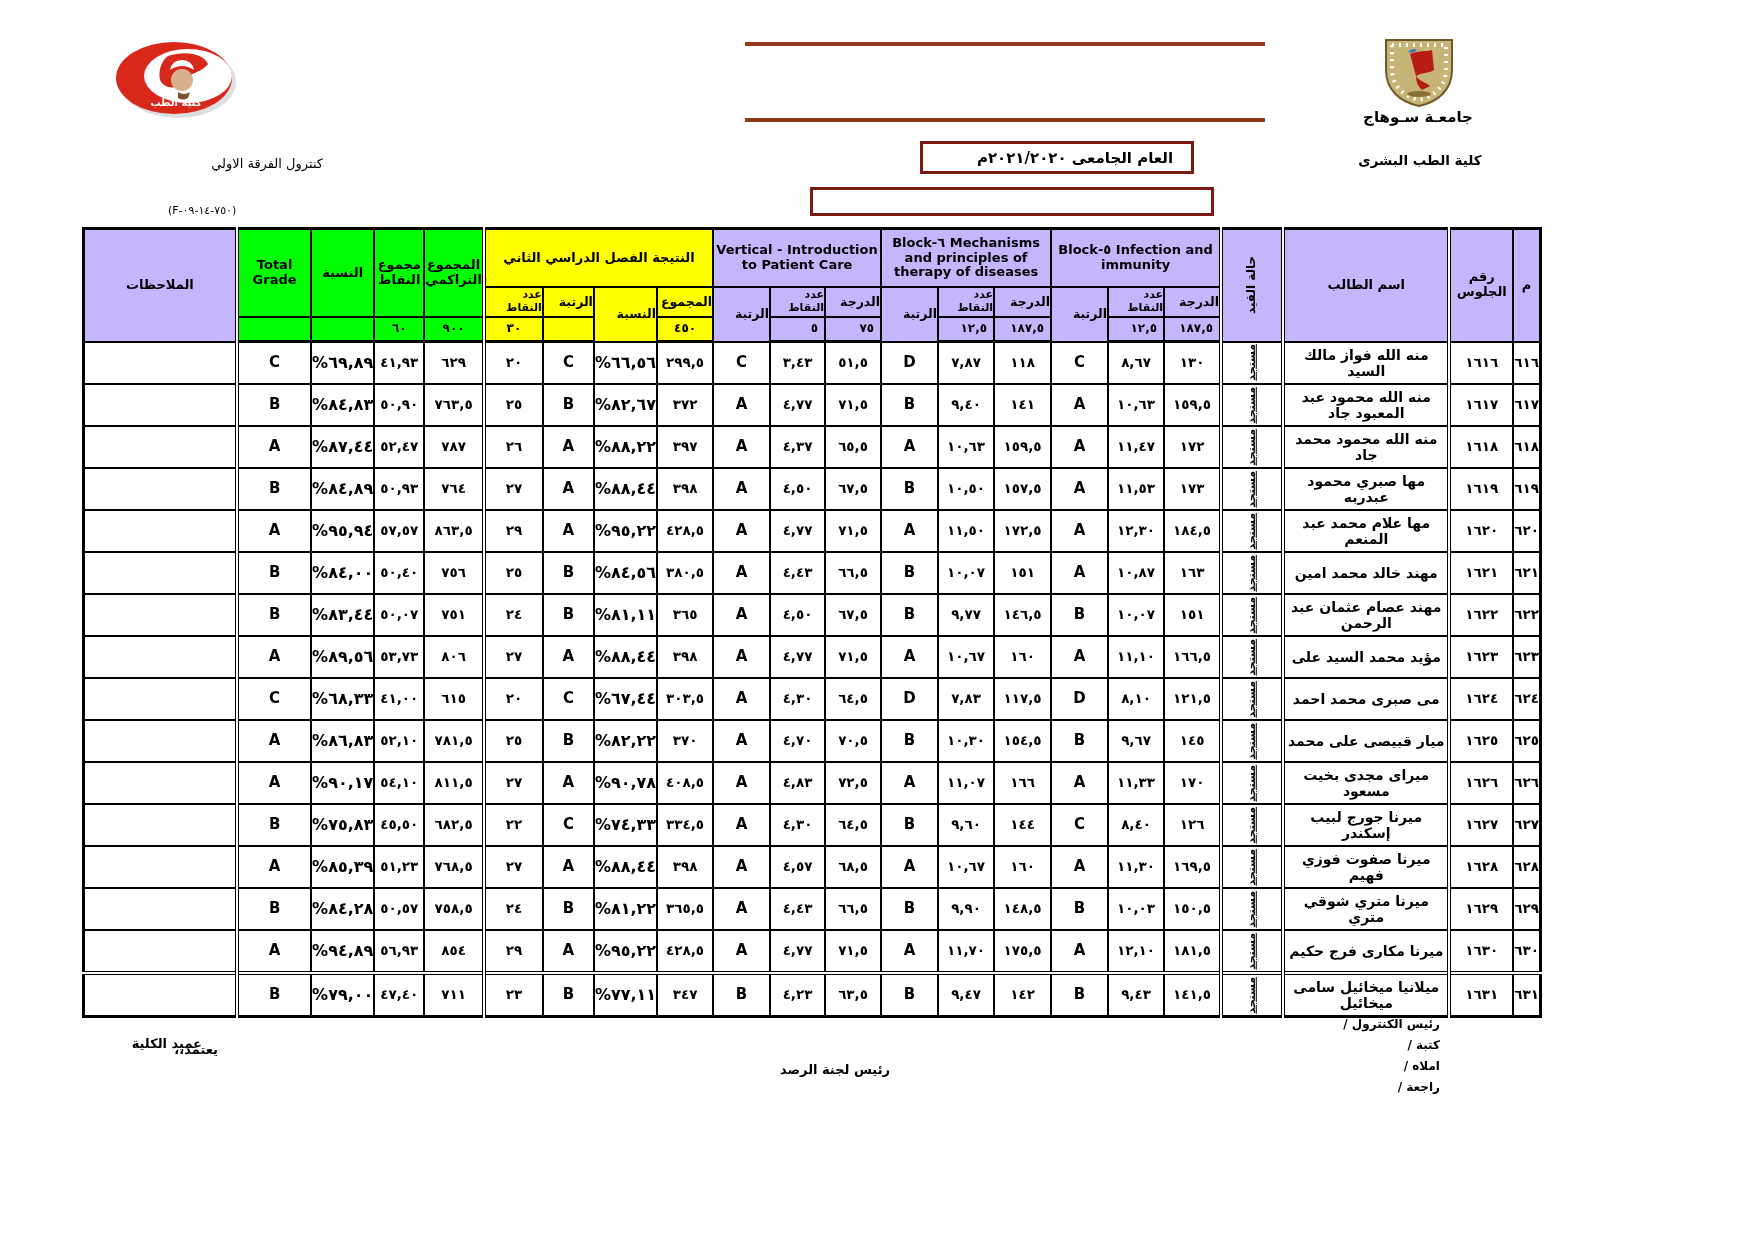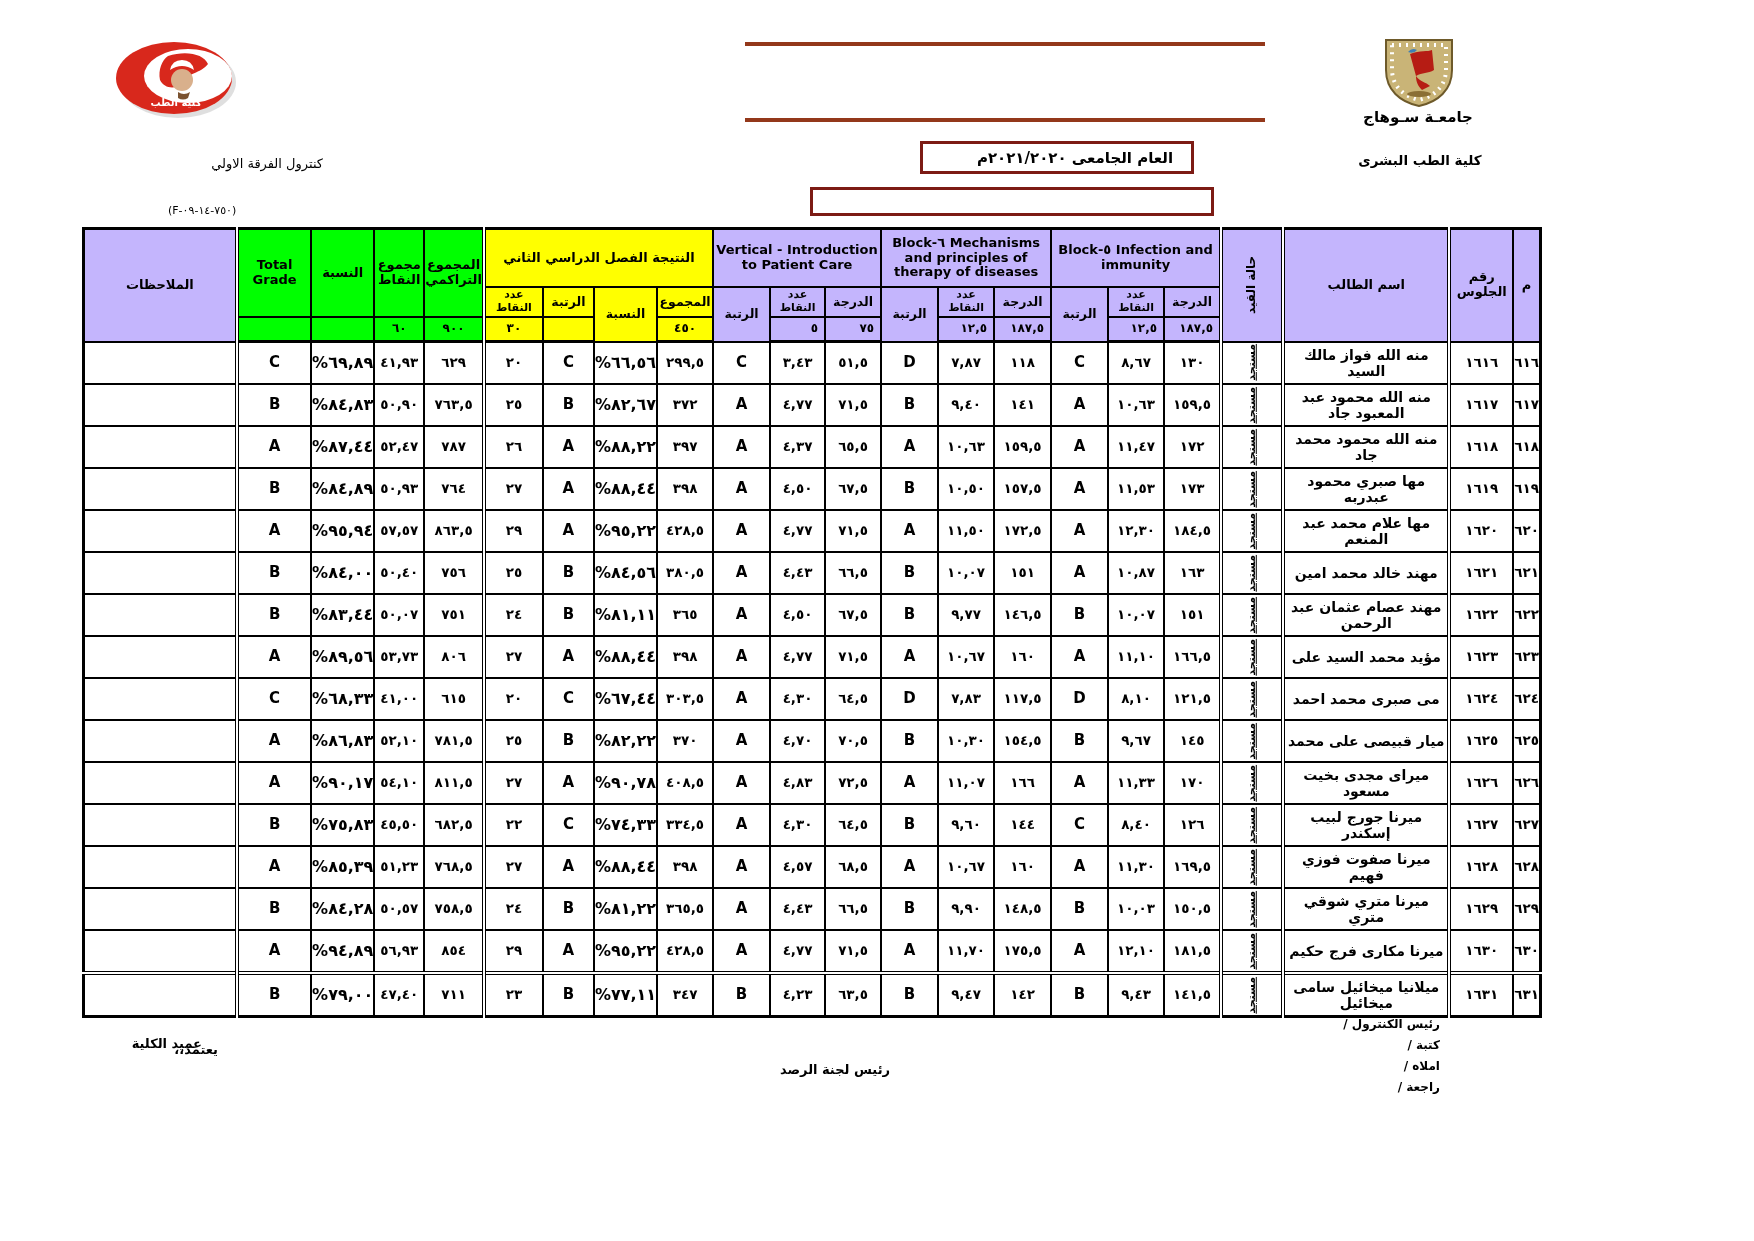--- a/index.html
+++ b/index.html
@@ -23,21 +23,21 @@
   thead th{background:#c4b5fd;}
   thead tr:last-child th{border-bottom:3px solid #000;}
   th.green{background:#00ff00;}
   th.yellow{background:#ffff00;}
   th.eng{direction:ltr;font-size:13px;}
   th.ar-sub{font-size:12.5px;}
   th.pts{font-size:11px;}
   th.maxr{font-size:12px;text-align:right;padding-left:0;padding-right:6px;}
   th.maxc{font-size:12px;}
   tr.r1 th{height:56px;}
-  tr.r2 th{height:28px;}
+  tr.r2 th{height:28px;text-align:right;}
   tr.r3 th{height:22px;}
   tbody td{height:40px;background:#fff;}
   td.c-rank{font-size:15px;direction:ltr;}
   td.c-num{font-size:13.5px;}
   td.c-pct{font-size:16px;direction:ltr;}
   td.c-name{font-size:14px;direction:rtl;}
   td.c-serial,td.c-seat{font-size:13.5px;}
   td.c-name,th.h-name{border-left:4px double #000;border-right:4px double #000;}
   td.c-status,th.h-status{border-left:4px double #000;}
   td.c-cumtotal,th.h-cumtotal{border-right:4px double #000;}

